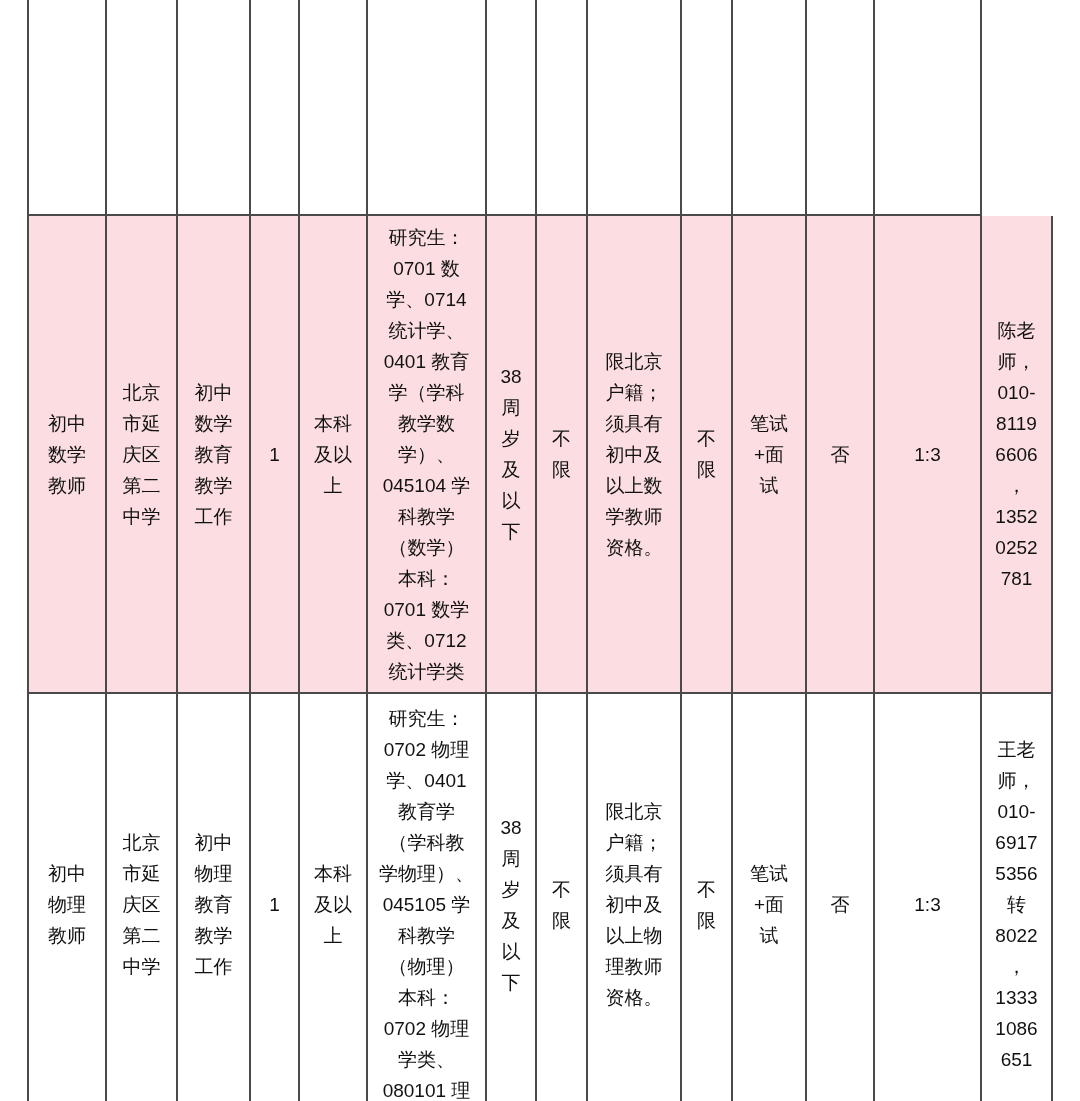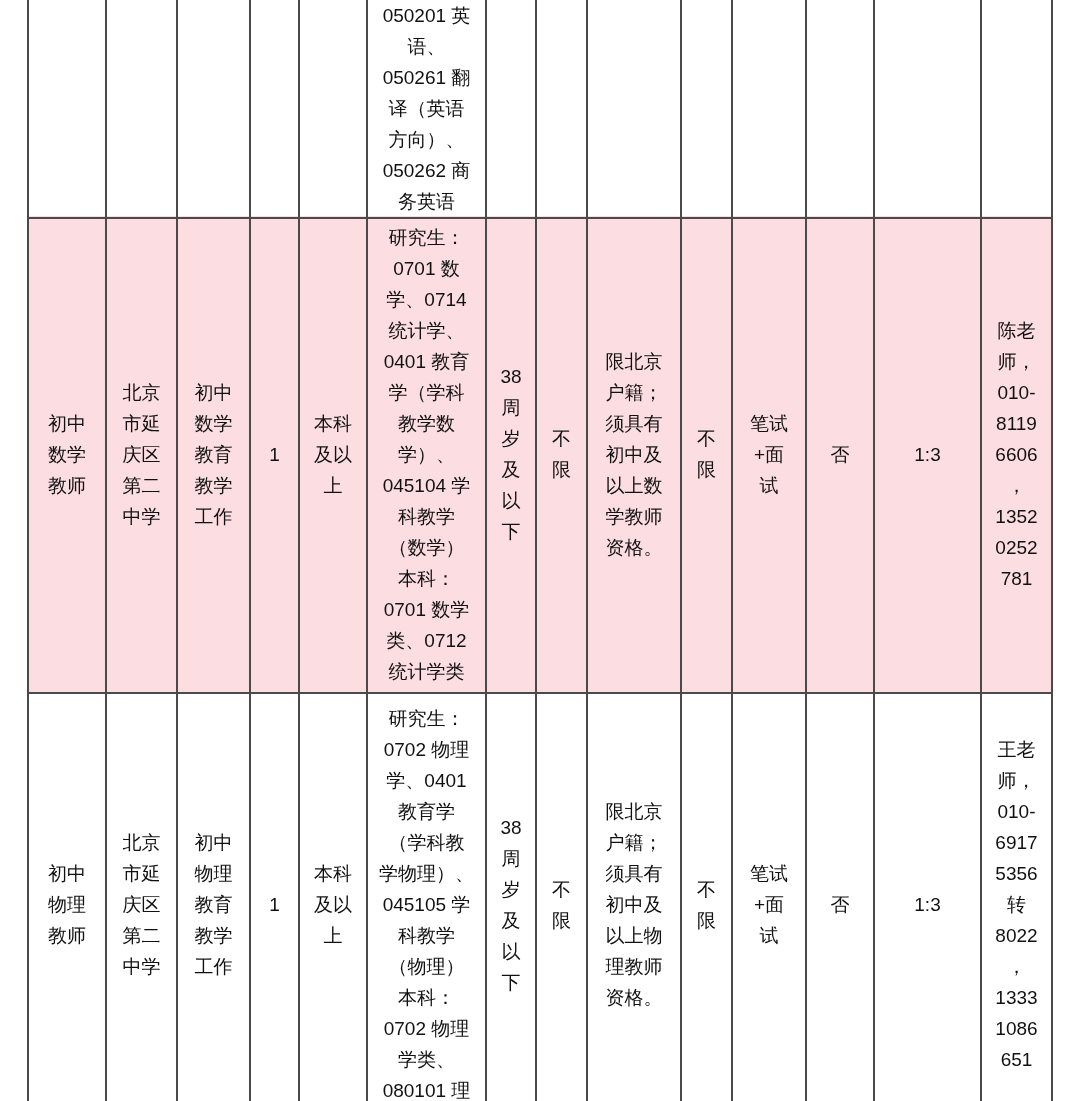--- a/index.html
+++ b/index.html
@@ -54,27 +54,20 @@
 
 <div class="page">
   <div class="job-table">
 
     <div class="trow r1">
       <div class="tcell"></div>
       <div class="tcell"></div>
       <div class="tcell"></div>
       <div class="tcell"></div>
       <div class="tcell"></div>
-      <div class="tcell">050201 英
-语、
-050261 翻
-译（英语
-方向）、
-050262 商
-务英语</div>
       <div class="tcell"></div>
       <div class="tcell"></div>
       <div class="tcell"></div>
       <div class="tcell"></div>
       <div class="tcell"></div>
       <div class="tcell"></div>
       <div class="tcell"></div>
       <div class="tcell"></div>
     </div>
 

